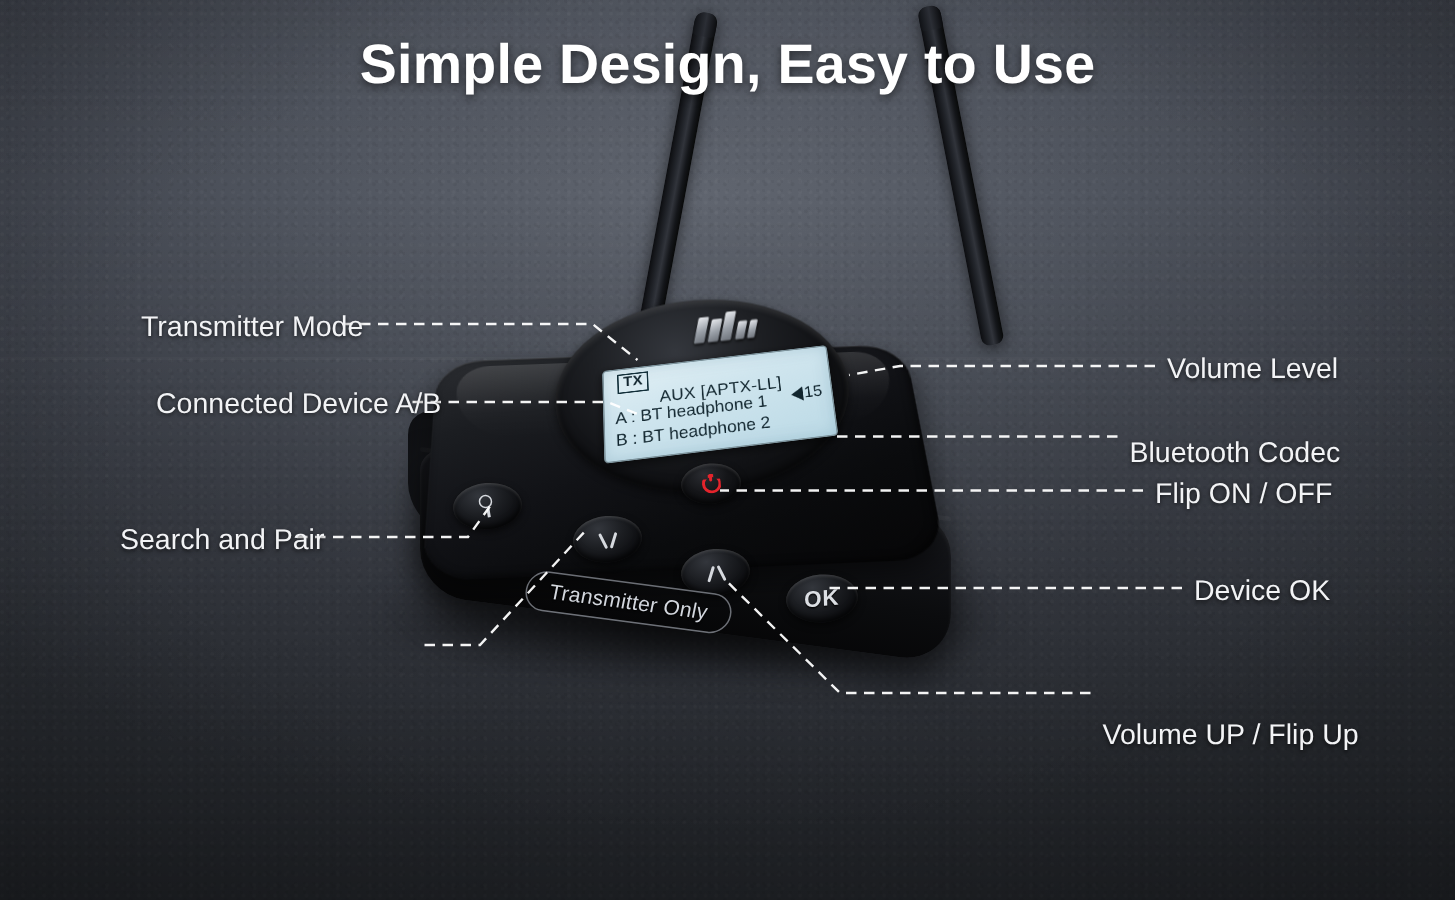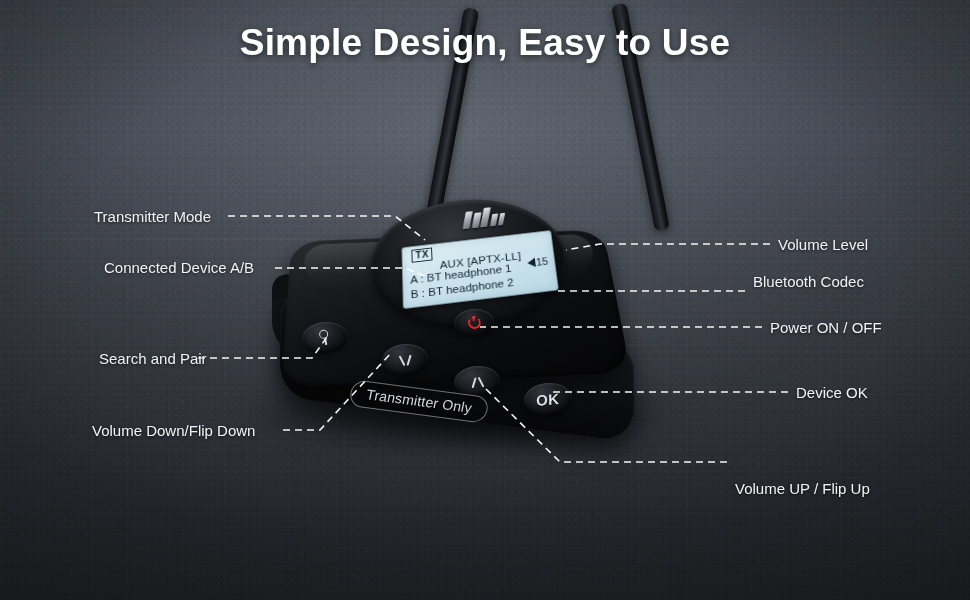--- a/index.html
+++ b/index.html
@@ -410,21 +410,21 @@
     transform: rotate(7.5deg) skewX(-4deg);
     z-index: 10;
     text-shadow: 0 1px 1px rgba(0,0,0,.8);
     white-space: nowrap;
   }
 
   
   .label {
     position: absolute;
     color: #f2f3f5;
-    font-size: 15px;
+    font-size: 19px;
     white-space: nowrap;
     z-index: 35;
     text-shadow: 0 1px 3px rgba(0,0,0,.65);
   }
   .label.right { text-align: left; }
 
   
   #leaders {
     position: absolute;
     inset: 0;
@@ -519,22 +519,21 @@
 
     <path d="M770 244 L600 244 L566 250"></path>
     <path d="M745 291 L556 291"></path>
     <path d="M762 327 L480 327"></path>
     <path d="M788 392 L549 392"></path>
     <path d="M727 462 L560 462 L485 388"></path>
   </svg>
 
   <div class="label" style="left:94px;  top:208px;">Transmitter Mode</div>
   <div class="label" style="left:104px;  top:259px;">Connected Device A/B</div>
-  <div class="label" style="left:99px;  top:350px;">Search and Pair</div>
-  <div class="label" style="left:92px;  top:422px;">Volume Down/Flip Down</div>
+  <div class="label" style="left:80px;  top:350px;">Search and Pair</div>
 
   <div class="label right" style="left:778px; top:236px;text-align:right;">Volume Level</div>
-  <div class="label right" style="left:753px; top:273px;">Bluetooth Codec</div>
-  <div class="label right" style="left:770px; top:319px;">Power ON / OFF</div>
+  <div class="label right" style="left:753px; top:292px;">Bluetooth Codec</div>
+  <div class="label right" style="left:770px; top:319px;">Flip ON / OFF</div>
   <div class="label right" style="left:796px; top:384px;">Device OK</div>
   <div class="label right" style="left:735px; top:480px;">Volume UP / Flip Up</div>
 
 </div>
 
 </body></html>

